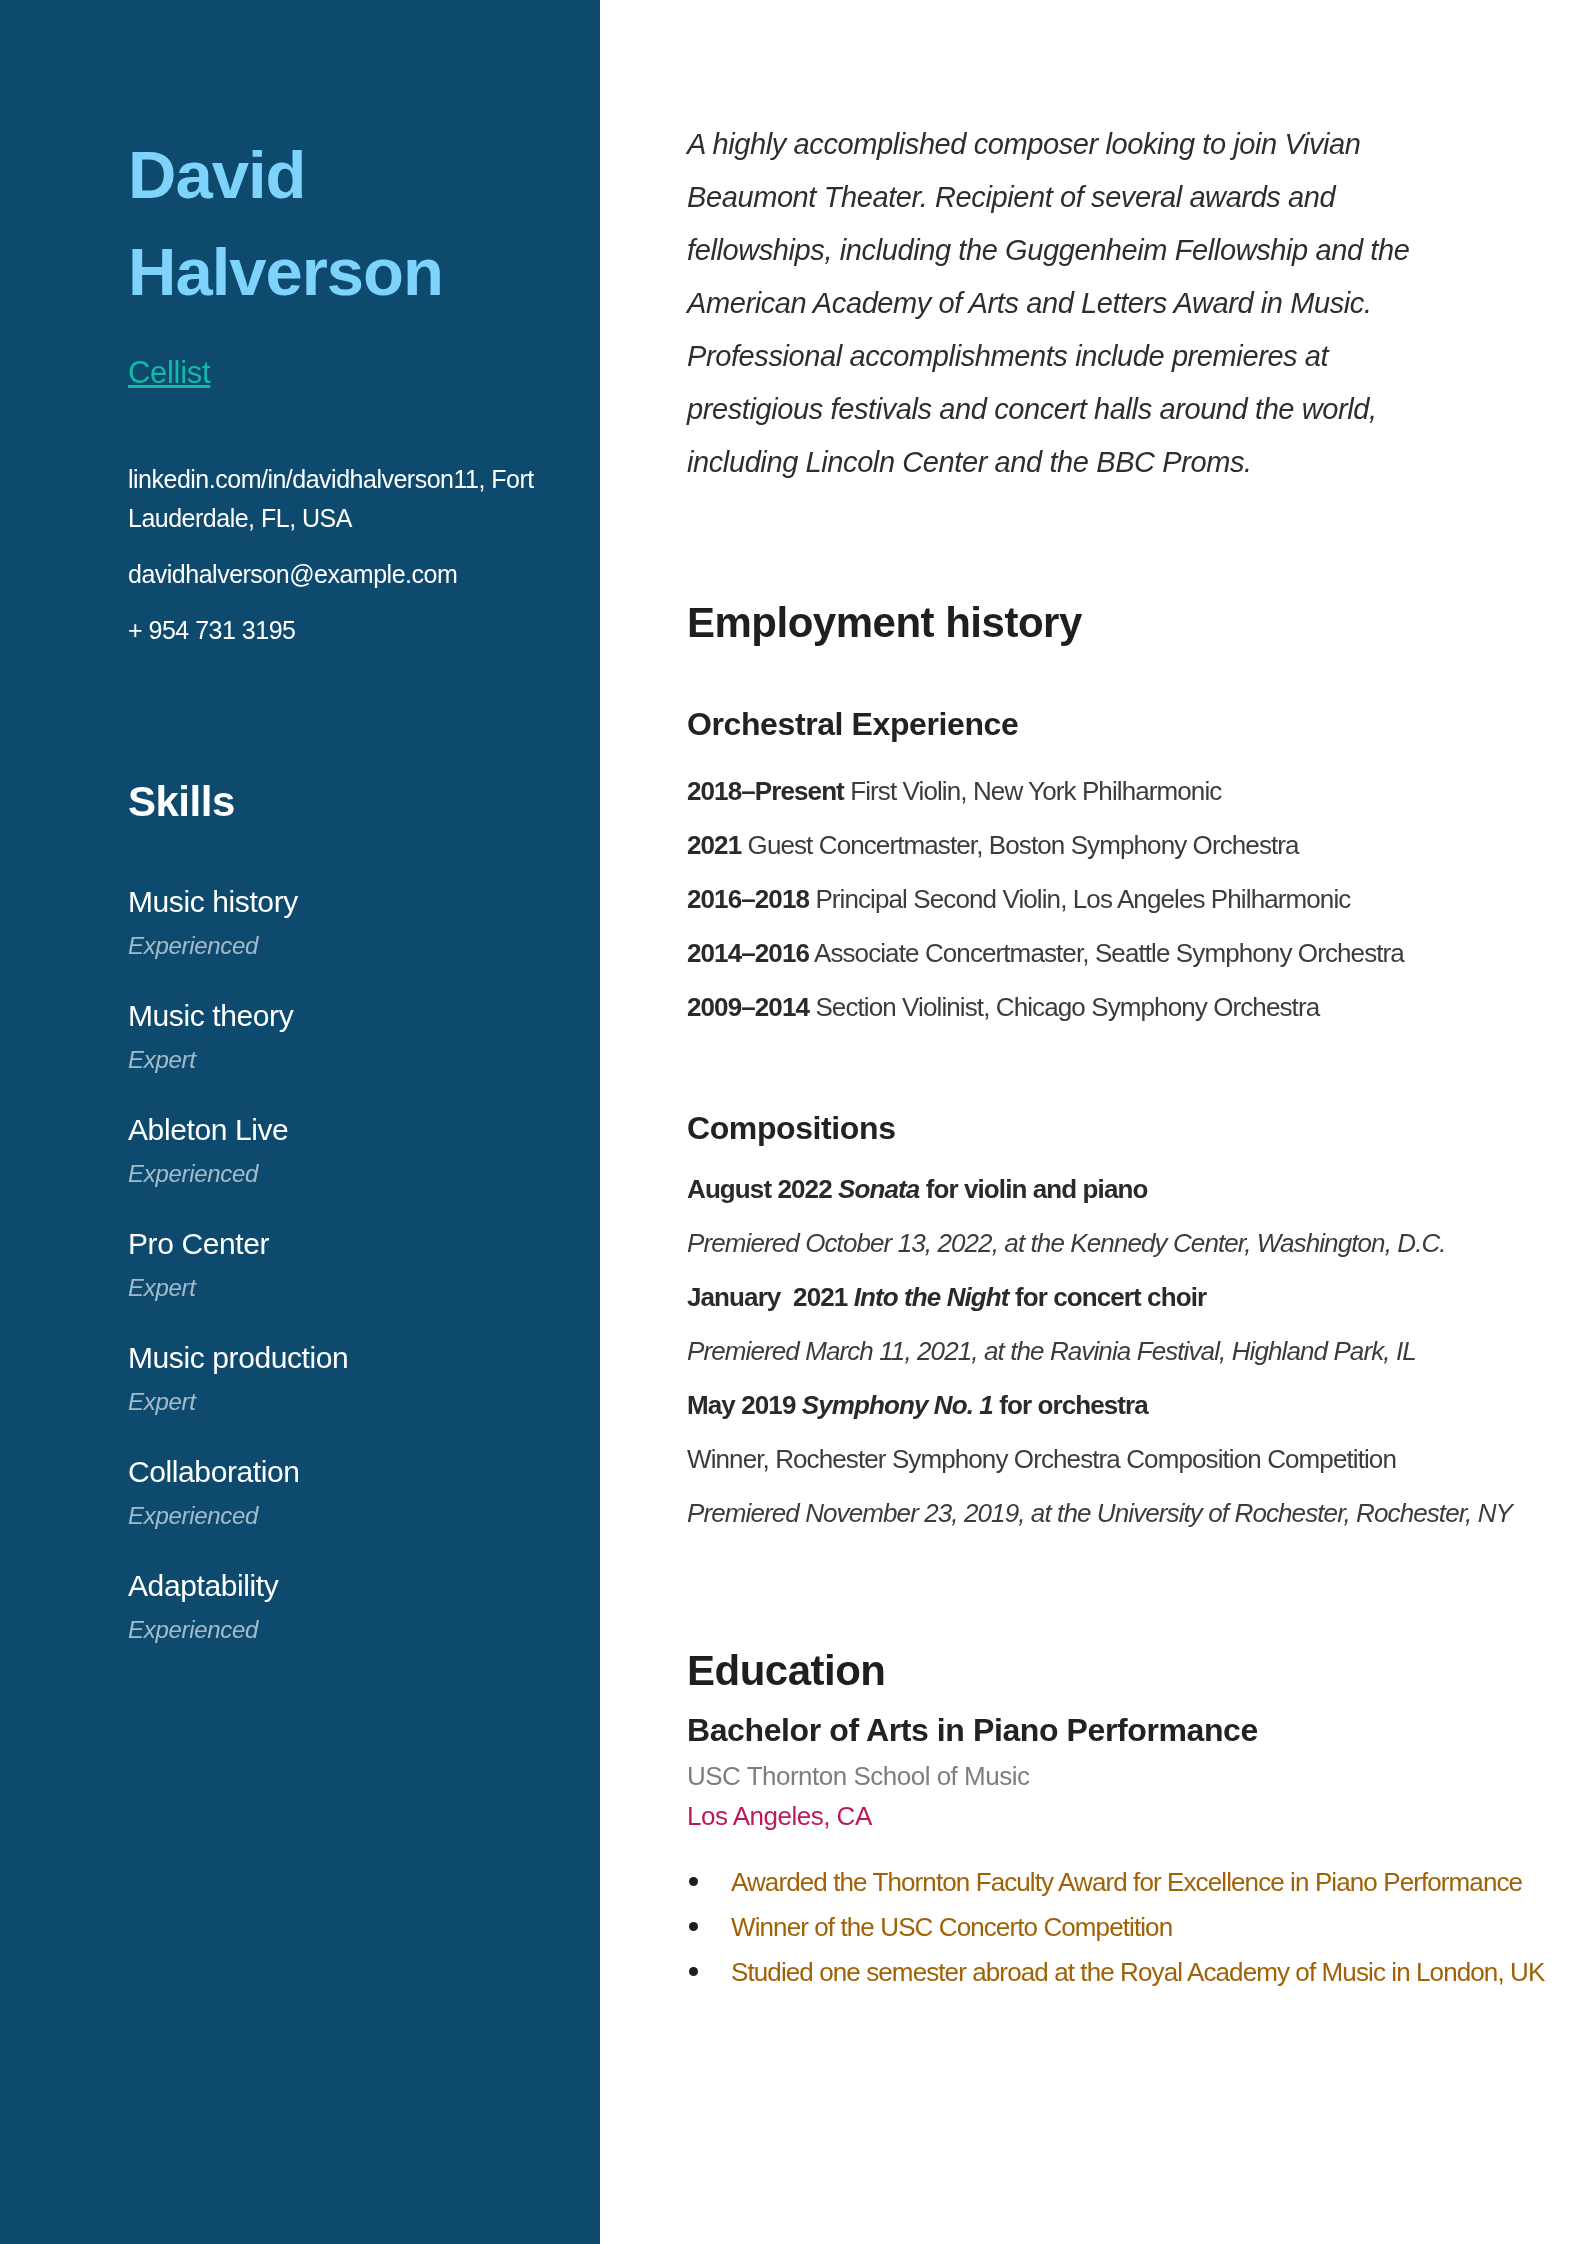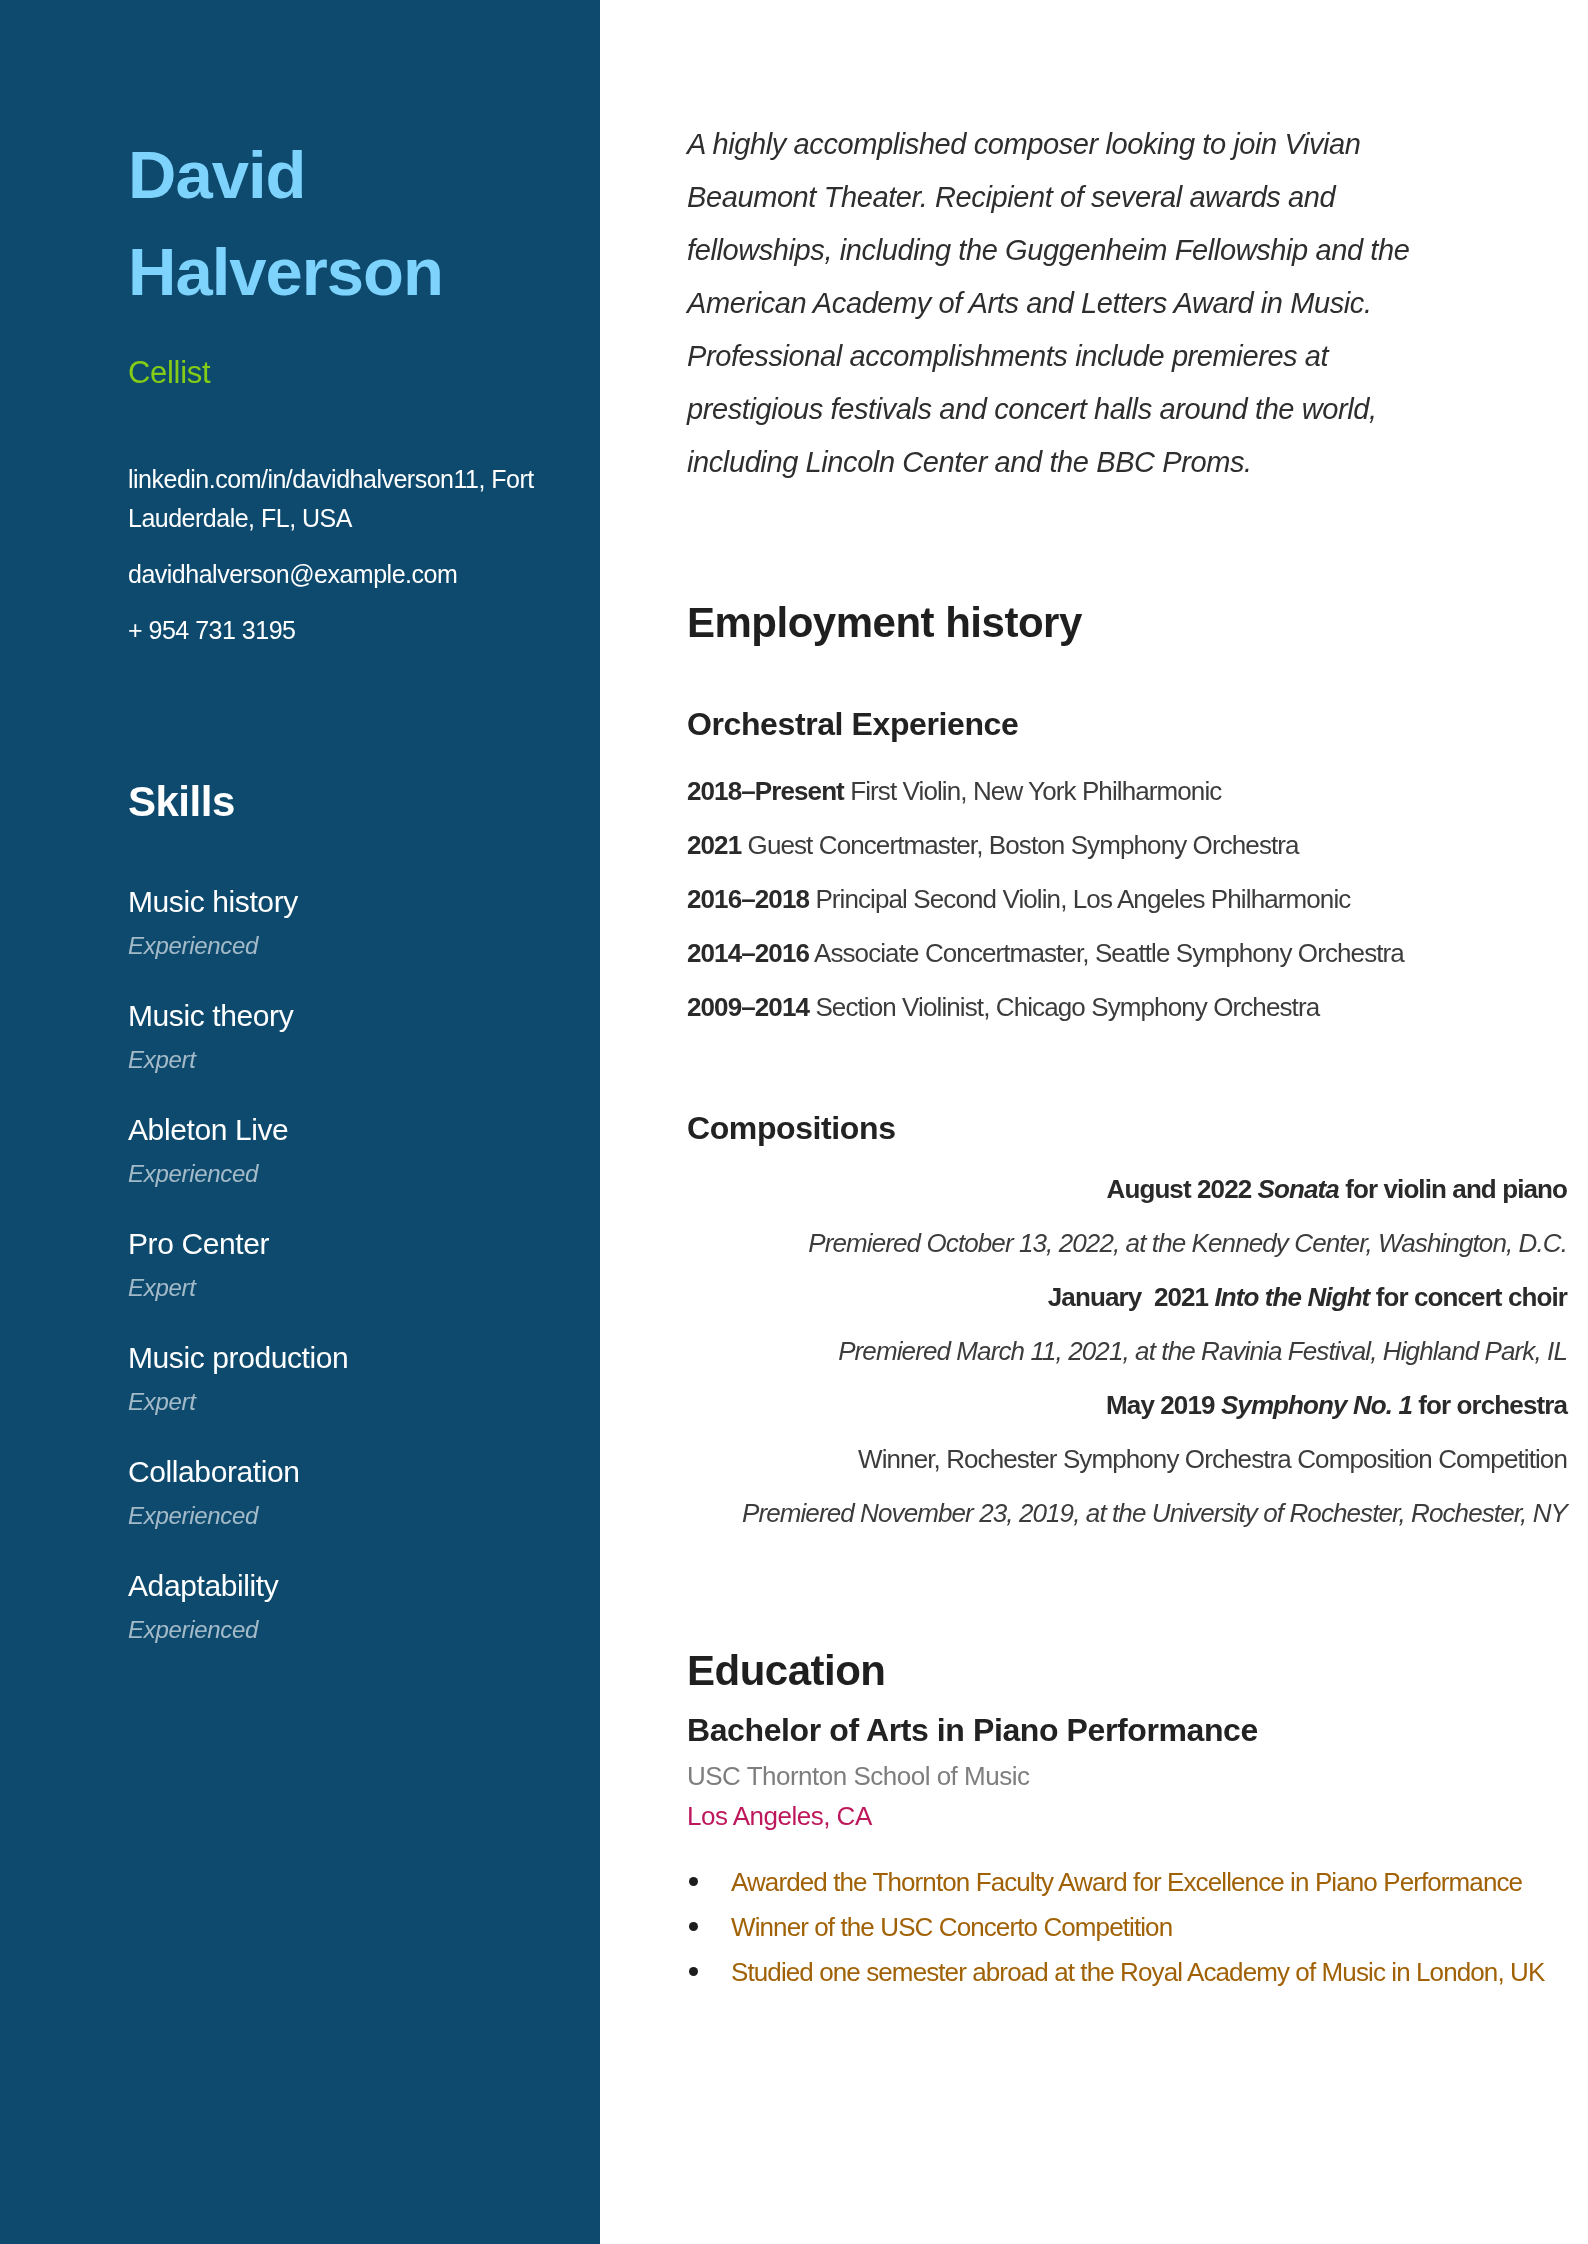--- a/index.html
+++ b/index.html
@@ -28,22 +28,23 @@
     font-size: 67px;
     font-weight: bold;
     line-height: 97px;
     letter-spacing: -1px;
     color: #7dd3fc;
   }
   .job-title {
     margin-top: 34px;
     font-size: 31px;
     line-height: 38px;
-    color: #84cc16;
+    color: #14b8a6;
     letter-spacing: -0.3px;
+    text-decoration: underline;
   }
   .contact {
     margin-top: 68px;
     color: #ffffff;
     font-size: 25px;
     letter-spacing: -0.5px;
   }
   .contact .cline { line-height: 39px; white-space: nowrap; }
   .contact .email { margin-top: 17px; line-height: 39px; }
   .contact .phone { margin-top: 17px; line-height: 39px; }
@@ -121,21 +122,20 @@
   .entry .period { font-weight: bold; color: #2A2A2A; }
 
   .works { margin-top: 26px; }
   .wline {
     font-size: 26px;
     line-height: 32px;
     margin-bottom: 22px;
     color: #3C3C3C;
     letter-spacing: -0.9px;
     white-space: nowrap;
-    text-align: right;
   }
   .work-head { font-weight: bold; color: #2A2A2A; }
   .work-head .work-date { white-space: pre; }
   .work-head .work-title { font-style: italic; }
   .premiere { font-style: italic; }
 
   .edu-date {
     margin-top: 56px;
     font-size: 24px;
     line-height: 28px;

